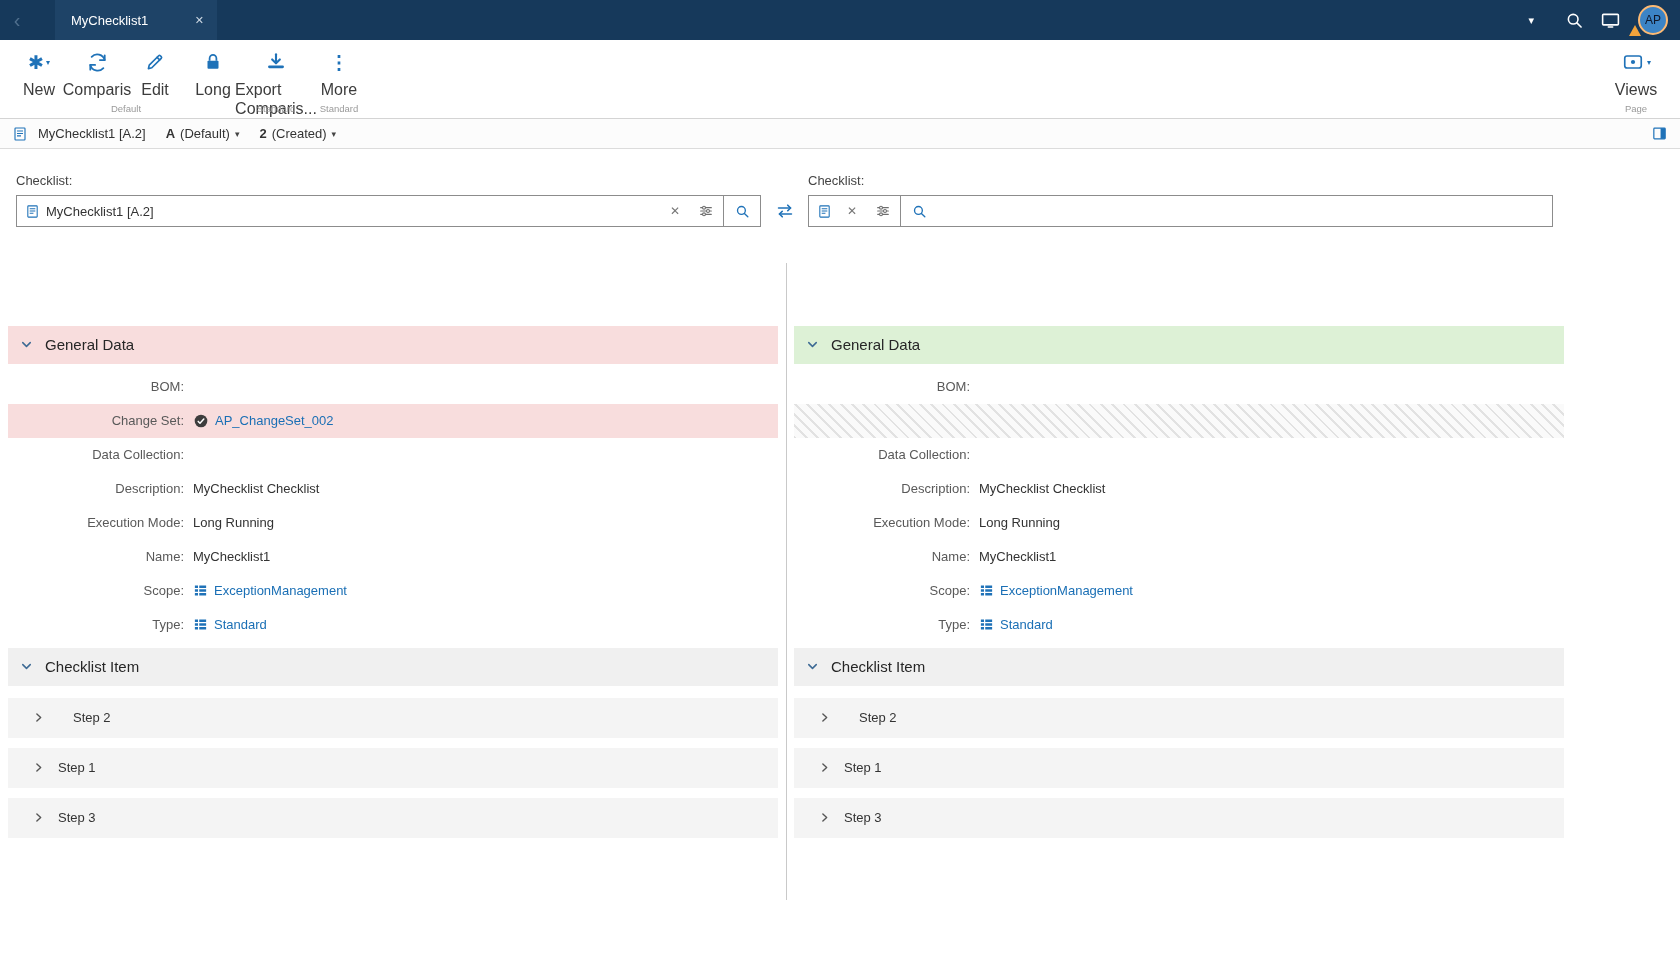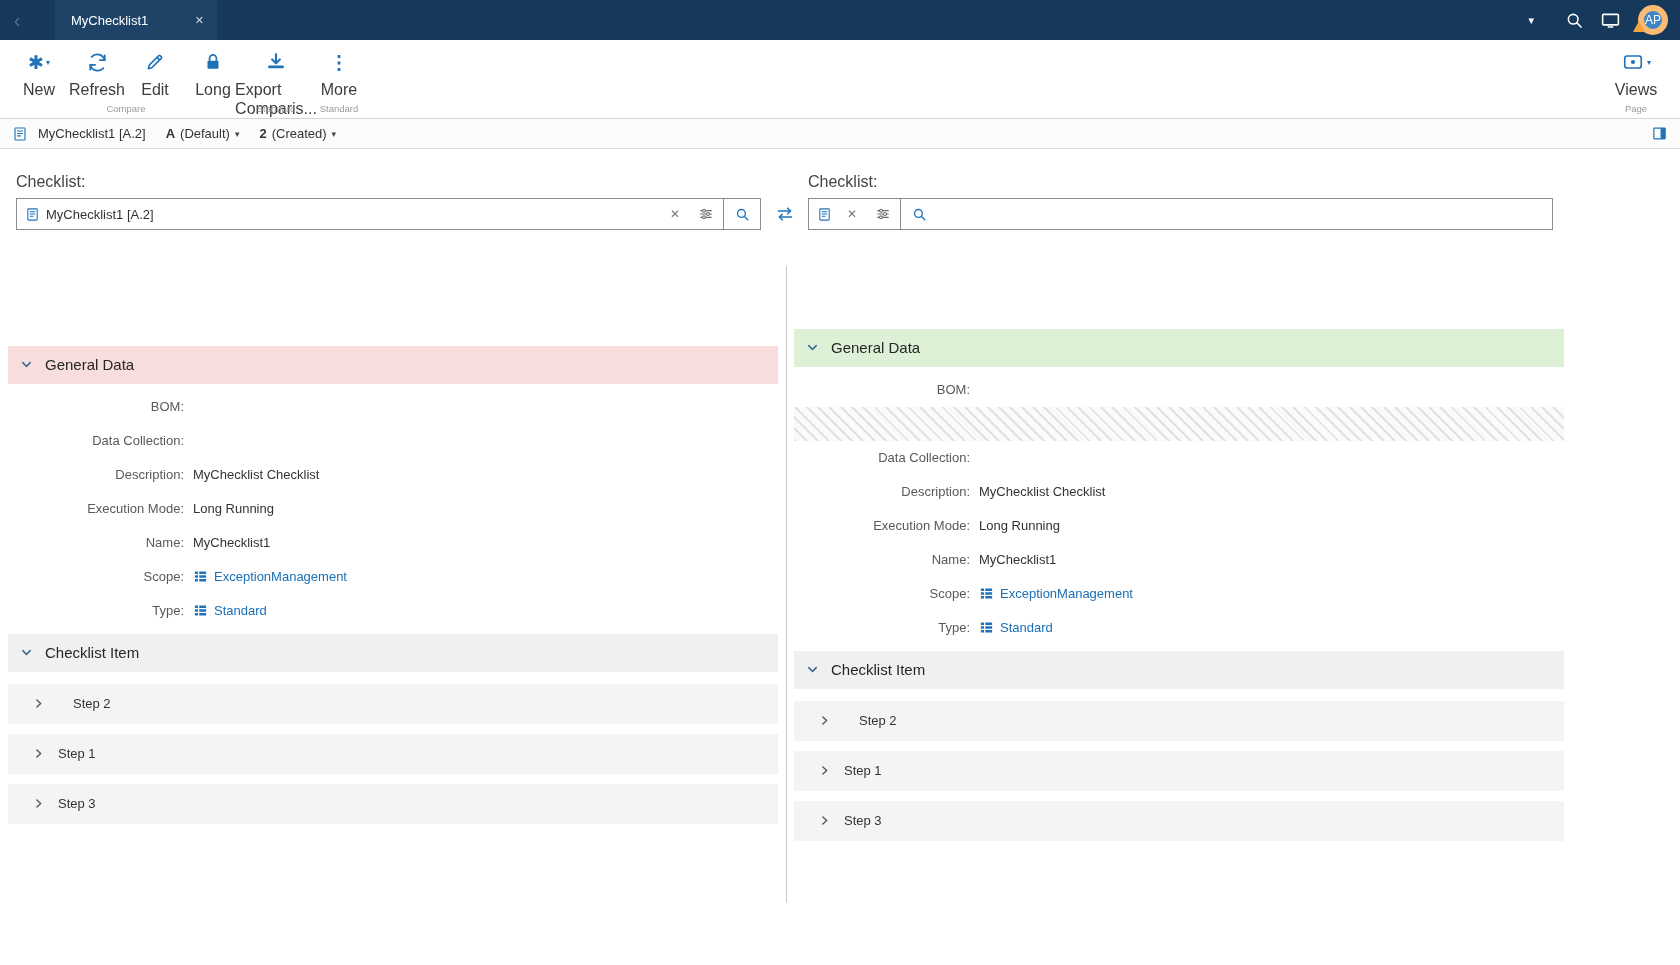--- a/index.html
+++ b/index.html
@@ -16,22 +16,22 @@
   .tab {
     margin-left:21px; width:162px; height:40px; background:#1E4367;
     display:flex; align-items:center; justify-content:space-between;
     padding:0 13px 0 16px; font-size:13px; cursor:pointer;
   }
   .tab-close { color:#cdd8e3; font-size:11px; cursor:pointer; }
   .topbar-right { margin-left:auto; display:flex; align-items:center; padding-right:12px; }
   .top-caret { font-size:11px; color:#fff; margin-right:22px; cursor:pointer; }
   .top-icon { width:36px; height:36px; display:flex; align-items:center; justify-content:center; cursor:pointer; }
   .avatar {
-    width:30px; height:30px; border-radius:50%; background:#3C84C6; border:6px solid #fdba74;
-    display:flex; align-items:center; justify-content:center; font-size:12px; color:#ffffff;
+    width:30px; height:30px; border-radius:50%; background:#3C84C6; border:2px solid #fdba74;
+    display:flex; align-items:center; justify-content:center; font-size:12px; color:#0f172a;
     margin-left:10px; position:relative; cursor:pointer;
   }
   .avatar-warning {
     position:absolute; left:-11px; bottom:-3px; width:0; height:0;
     border-left:6px solid transparent; border-right:6px solid transparent;
     border-bottom:11px solid #F2A33C;
   }
 
   
   .ribbon {
@@ -62,21 +62,21 @@
   .dd-main { font-weight:bold; }
   .dd-caret { font-size:9px; color:#444; }
   .crumb-right { margin-left:auto; cursor:pointer; }
 
   
   .compare-area { padding-top:24px; }
   .compare-row { display:flex; align-items:flex-end; }
   .col-left { width:745px; margin-left:16px; }
   .col-right { width:745px; }
   .swapcell { width:47px; height:32px; display:flex; align-items:center; justify-content:center; cursor:pointer; }
-  .field-label { font-size:16px; color:#444; margin-bottom:7px; }
+  .field-label { font-size:13px; color:#444; margin-bottom:7px; }
   .pickbox { display:flex; align-items:center; height:32px; border:1px solid #8c8c8c; background:#fff; }
   .pick-doc { margin:0 6px 0 8px; }
   .pick-input { flex:1; border:0; outline:0; font-size:13px; color:#333; font-family:inherit; background:transparent; height:100%; padding:0; }
   .pick-clear { color:#777; font-size:12px; padding:0 9px; cursor:pointer; }
   .pick-filter { padding:0 9px; cursor:pointer; }
   .pick-search { width:37px; height:100%; border-left:1px solid #8c8c8c; display:flex; align-items:center; justify-content:center; cursor:pointer; }
 
   
   .modrow { display:flex; align-items:center; margin:22px 127px 0 16px; }
   .chk { width:17px; height:17px; border:2px solid #49708F; border-radius:2px; background:#fff; cursor:pointer; }
@@ -157,41 +157,41 @@
     </div>
     <div class="rbtn">
       <span class="ic">
         <svg width="23" height="23" viewBox="0 0 24 24" fill="none" stroke="#1F72B8" stroke-width="1.9" stroke-linecap="round" stroke-linejoin="round">
           <path d="M19.5 9.5A8 8 0 0 0 5.9 6.1"></path>
             <path d="M19.5 4.5v5h-5"></path>
           <path d="M4.5 14.5a8 8 0 0 0 13.6 3.4"></path>
             <path d="M4.5 19.5v-5h5"></path>
         </svg>
       </span>
-      <span class="lbl">Refresh</span>
+      <span class="lbl">Comparis</span>
     </div>
     <div class="rbtn">
       <span class="ic">
         <svg width="22" height="22" viewBox="0 0 24 24" fill="none" stroke="#1F72B8" stroke-width="1.8" stroke-linecap="round" stroke-linejoin="round">
           <path d="M4.8 19.2l.9-3.7L16 5.2a1.3 1.3 0 0 1 1.8 0l1 1a1.3 1.3 0 0 1 0 1.8L8.5 18.3l-3.7.9z"></path>
           <path d="M14.3 6.9l2.8 2.8"></path>
         </svg>
       </span>
       <span class="lbl">Edit</span>
     </div>
     <div class="rbtn">
       <span class="ic">
         <svg width="22" height="22" viewBox="0 0 24 24">
           <path d="M8.3 10.5V7.8a3.7 3.7 0 0 1 7.4 0v2.7" fill="none" stroke="#1F72B8" stroke-width="1.9"></path>
           <rect x="6" y="10.5" width="12" height="8.8" rx="1" fill="#1F72B8"></rect>
         </svg>
       </span>
       <span class="lbl">Long</span>
     </div>
-    <div class="rgroup-label">Compare</div>
+    <div class="rgroup-label">Default</div>
   </div>
 
   <div class="rgroup">
     <div class="rbtn rbtn-wide">
       <span class="ic">
         <svg width="22" height="22" viewBox="0 0 24 24" fill="none" stroke="#1F72B8" stroke-linecap="round" stroke-linejoin="round">
           <path d="M12 3.5v9.5" stroke-width="2.3"></path>
             <path d="M7.8 9.2l4.2 4.2 4.2-4.2" stroke-width="2.3"></path>
           <path d="M4.8 17.3h14.4" stroke-width="3"></path>
         </svg>
@@ -328,20 +328,30 @@
       <svg width="15" height="15" viewBox="0 0 24 24" fill="none" stroke="#3D6A94" stroke-width="2.4" stroke-linecap="round" stroke-linejoin="round">
         <path d="M6 9l6 6 6-6"></path>
       </svg>
       <span>General Data</span>
     </div>
 
     <div class="frow first-row">
       <div class="flabel">BOM:</div>
       <div class="fvalue"></div>
     </div>
+    <div class="frow row-pink">
+      <div class="flabel">Change Set:</div>
+      <div class="fvalue">
+        <svg width="16" height="16" viewBox="0 0 24 24">
+          <circle cx="12" cy="12" r="9.5" fill="#3D3D3D"></circle>
+          <path d="M7.8 12.6l2.7 2.7 5.7-6.2" fill="none" stroke="#ffffff" stroke-width="2.2" stroke-linecap="round" stroke-linejoin="round"></path>
+        </svg>
+        <span class="link">AP_ChangeSet_002</span>
+      </div>
+    </div>
     <div class="frow">
       <div class="flabel">Data Collection:</div>
       <div class="fvalue"></div>
     </div>
     <div class="frow">
       <div class="flabel">Description:</div>
       <div class="fvalue">MyChecklist Checklist</div>
     </div>
     <div class="frow">
       <div class="flabel">Execution Mode:</div>

